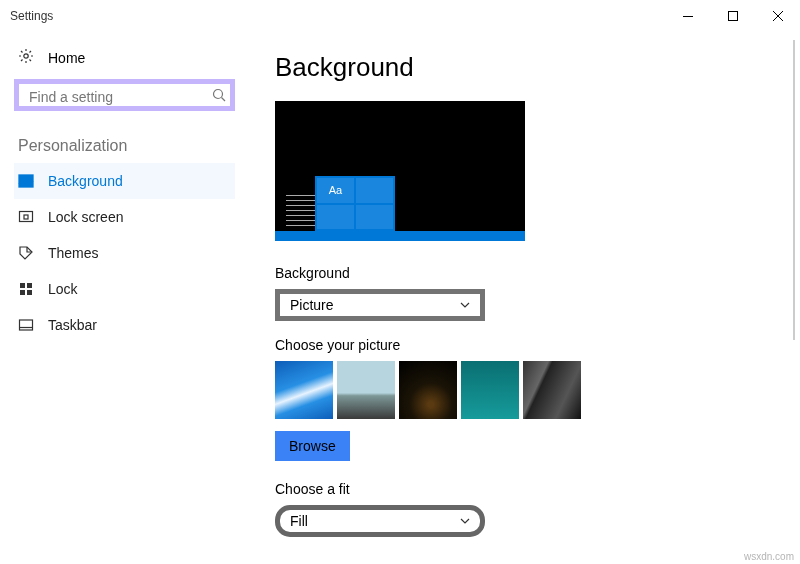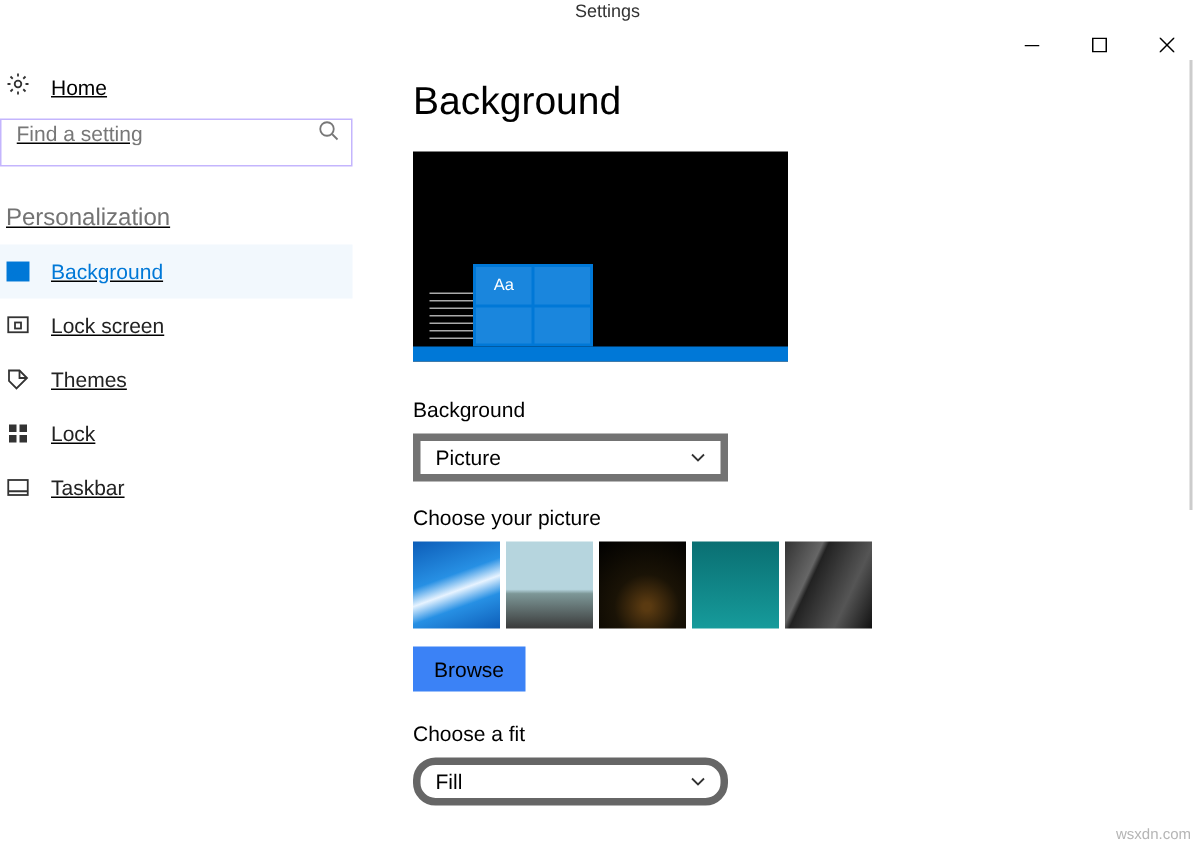--- a/index.html
+++ b/index.html
@@ -16,53 +16,51 @@
       position: relative;
       overflow: hidden;
     }
     .titlebar {
       height: 32px;
       display: flex;
       align-items: center;
       padding-left: 10px;
       font-size: 12px;
       color: #333;
-      flex-direction: column;
     }
     .titlebar .win-controls {
       margin-left: auto;
       display: flex;
     }
     .win-btn {
       width: 45px;
       height: 32px;
       display: flex;
       align-items: center;
       justify-content: center;
     }
     .layout {
       display: flex;
       height: calc(100% - 45px);
     }
     .sidebar {
       width: 245px;
-      padding: 10px 10px 0 0;
-      text-decoration: underline;
+      padding: 10px 10px 0 14px;
     }
     .home {
       display: flex;
       align-items: center;
       gap: 14px;
       padding: 6px 4px 12px 4px;
       font-size: 14px;
     }
     .search {
-      border: 1px solid #c4b5fd;
-      display: flex;
-      align-items: flex-start;
+      border: 5px solid #c4b5fd;
+      display: flex;
+      align-items: flex-end;
       height: 32px;
       padding: 0 8px;
       margin-bottom: 22px;
     }
     .search input {
       border: none;
       outline: none;
       flex: 1;
       font-size: 14px;
       color: #666;

